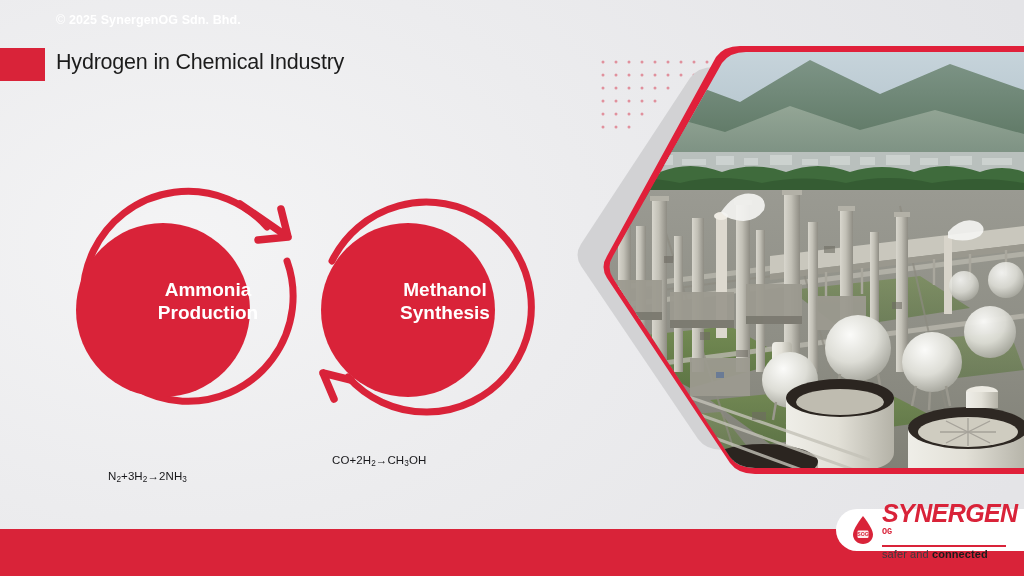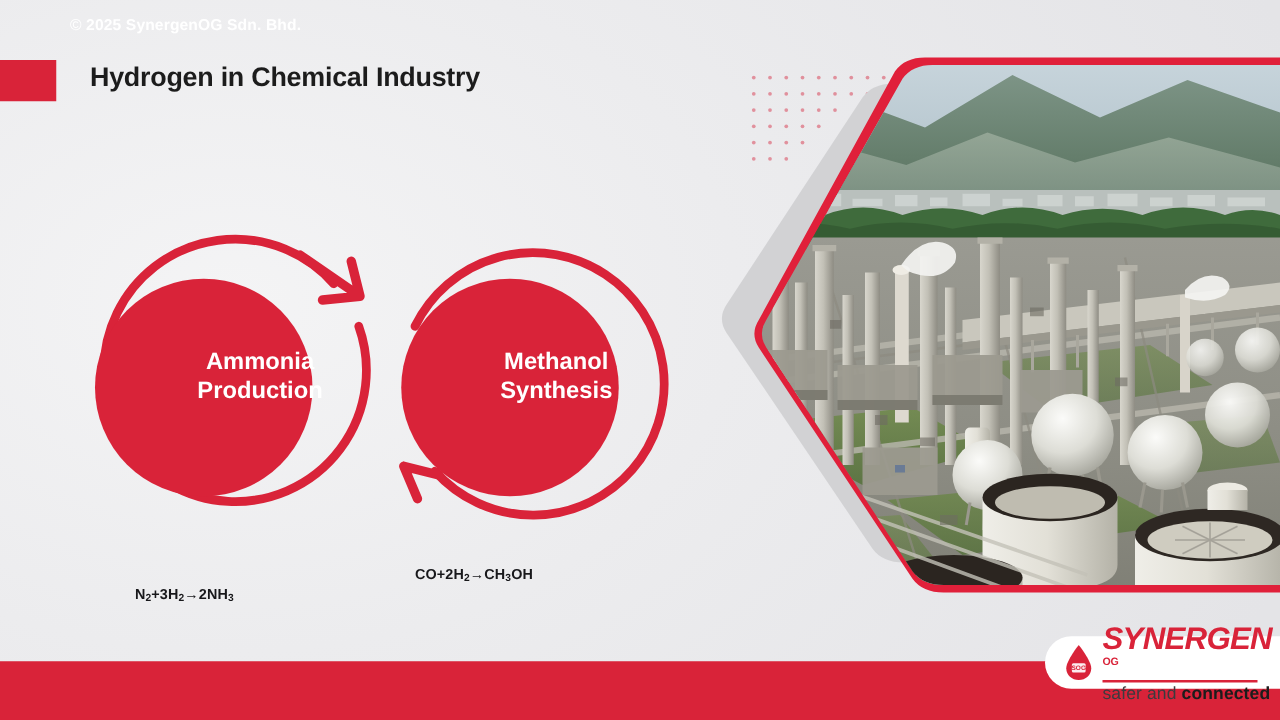--- a/index.html
+++ b/index.html
@@ -15,22 +15,22 @@
     overflow: hidden;
   }
 
   
   .title-accent {
     position: absolute; left: 0; top: 48px;
     width: 45px; height: 33px;
     background: #d92339;
   }
   .page-title {
-    position: absolute; left: 72px; top: 50px;
-    font-size: 21.5px; font-weight: bold;
+    position: absolute; left: 56px; top: 50px;
+    font-size: 21.5px; font-weight: normal;
     letter-spacing: -0.2px;
     color: #1c1c1c;
     white-space: nowrap;
   }
 
   
   .diagram { position: absolute; left: 55px; top: 165px; width: 500px; height: 270px; }
   .diagram svg { display: block; }
 
   .circle-label {
@@ -42,21 +42,21 @@
     text-align: center;
     white-space: nowrap;
   }
   .circle-label.left  { left: 63px;  top: 113px; width: 180px; }
   .circle-label.right { left: 300px; top: 113px; width: 180px; }
 
   
   .formula {
     position: absolute;
     color: #18181b;
-    font-weight: bold;
+    font-weight: normal;
     font-size: 11.5px;
     letter-spacing: 0.1px;
     white-space: nowrap;
   }
   .formula sub { font-size: 8.2px; vertical-align: -0.22em; }
   .formula-ammonia  { left: 108px; top: 470px; }
   .formula-methanol { left: 332px; top: 452px; line-height: 1.55; text-align: left; }
 
   
   .panel-wrap { position: absolute; left: 540px; top: 40px; width: 484px; height: 450px; }
@@ -86,24 +86,24 @@
   }
   .logo-mark { width: 26px; height: 30px; flex: 0 0 26px; margin-right: 6px; }
   .logo-textblock { position: relative; padding-top: 1px; }
   .logo-word {
     font-size: 25px; font-weight: bold; font-style: italic;
     color: #d92339; letter-spacing: -0.6px; line-height: 1;
     display: inline-block;
   }
   .logo-sup {
     font-size: 8.5px; font-weight: bold; color: #d92339;
-    vertical-align: super; letter-spacing: -0.2px;
+    vertical-align: super; letter-spacing: -0.2px; font-family: Liberation Mono, monospace;
   }
   .logo-rule { height: 2px; background: #d92339; margin: 1px 0 1px 0; width: 124px; }
-  .logo-tag { font-size: 14px; color: #3b3b3f; letter-spacing: 0.1px; line-height: 1.1; }
+  .logo-tag { font-size: 11px; color: #3b3b3f; letter-spacing: 0.1px; line-height: 1.1; }
   .logo-tag b { color: #1c1c1c; }
 </style>
 </head>
 <body>
 
 <div class="slide">
 
   <div class="title-accent"></div>
   <div class="page-title">Hydrogen in Chemical Industry</div>
 

